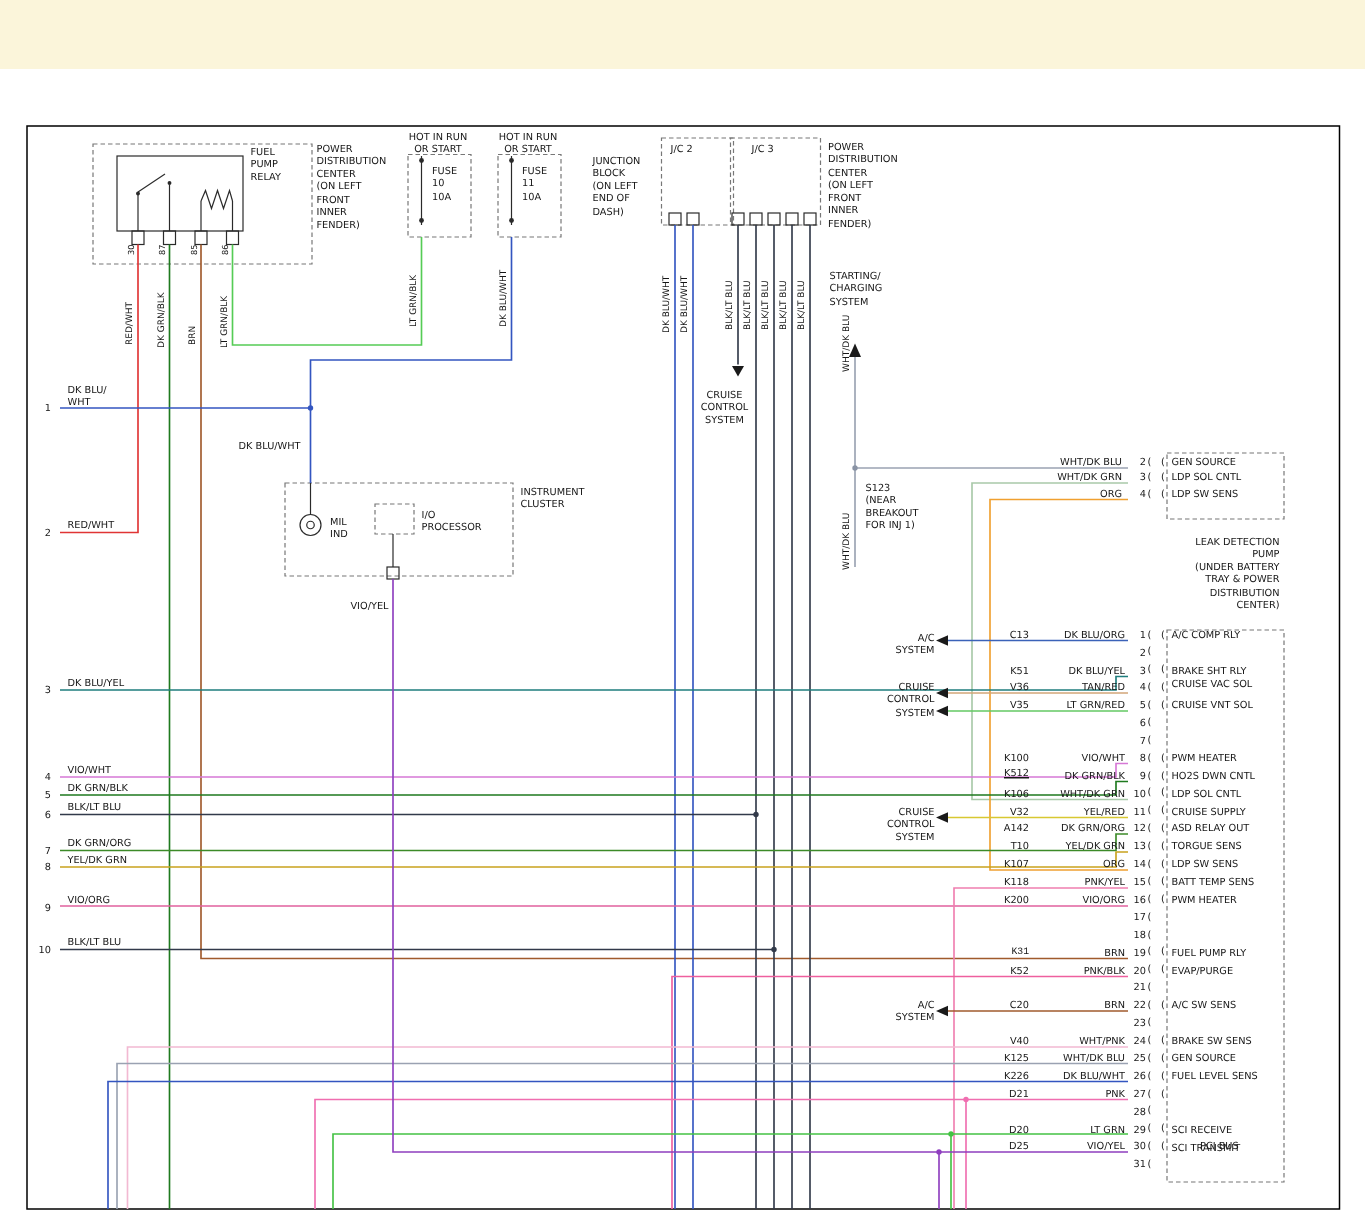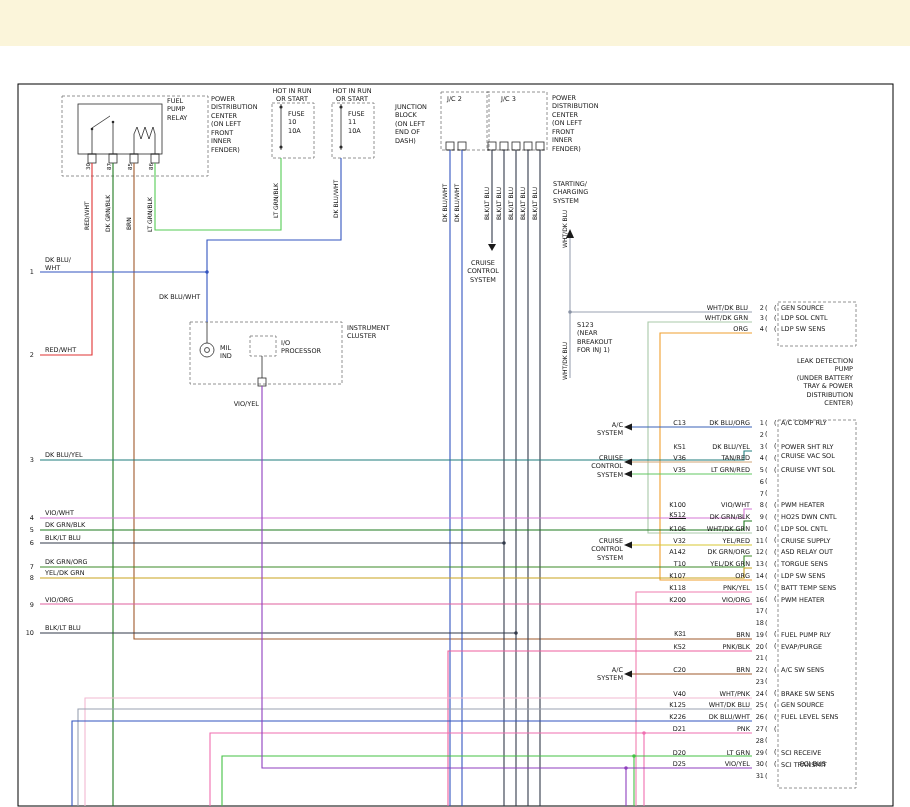--- a/index.html
+++ b/index.html
@@ -235,21 +235,21 @@
       <div class="lbl" style="left: 765px; top: 418.5px;">(</div>
       <div class="lbl" style="left: 774px; top: 418.5px;">(</div>
       <div class="lbl" style="left: 781px; top: 419px;">A/C COMP RLY</div>
       <div class="lbl r" style="left: 748px; top: 430.77px; width: 16px;">2</div>
       <div class="lbl" style="left: 765px; top: 430.27px;">(</div>
       <div class="lbl r" style="left: 634px; top: 442.54px; width: 52px;">K51</div>
       <div class="lbl r" style="left: 688px; top: 442.54px; width: 62px;">DK BLU/YEL</div>
       <div class="lbl r" style="left: 748px; top: 442.54px; width: 16px;">3</div>
       <div class="lbl" style="left: 765px; top: 442.04px;">(</div>
       <div class="lbl" style="left: 774px; top: 442.04px;">(</div>
-      <div class="lbl" style="left: 781px; top: 442.54px;">POWER SHT RLY</div>
+      <div class="lbl" style="left: 781px; top: 442.54px;">BRAKE SHT RLY</div>
       <div class="lbl r" style="left: 634px; top: 454.31px; width: 52px;">V36</div>
       <div class="lbl r" style="left: 688px; top: 454.31px; width: 62px;">TAN/RED</div>
       <div class="lbl r" style="left: 748px; top: 454.31px; width: 16px;">4</div>
       <div class="lbl" style="left: 765px; top: 453.81px;">(</div>
       <div class="lbl" style="left: 774px; top: 453.81px;">(</div>
       <div class="lbl" style="left: 781px; top: 452px;">CRUISE VAC SOL</div>
       <div class="lbl r" style="left: 634px; top: 466.08px; width: 52px;">V35</div>
       <div class="lbl r" style="left: 688px; top: 466.08px; width: 62px;">LT GRN/RED</div>
       <div class="lbl r" style="left: 748px; top: 466.08px; width: 16px;">5</div>
       <div class="lbl" style="left: 765px; top: 465.58px;">(</div>

